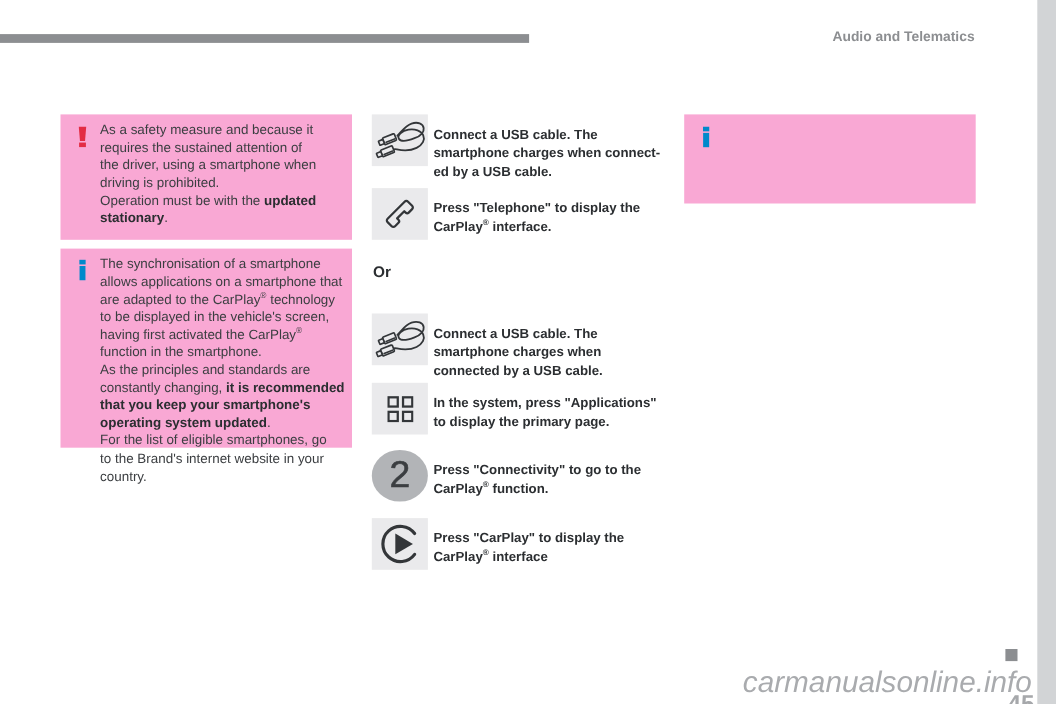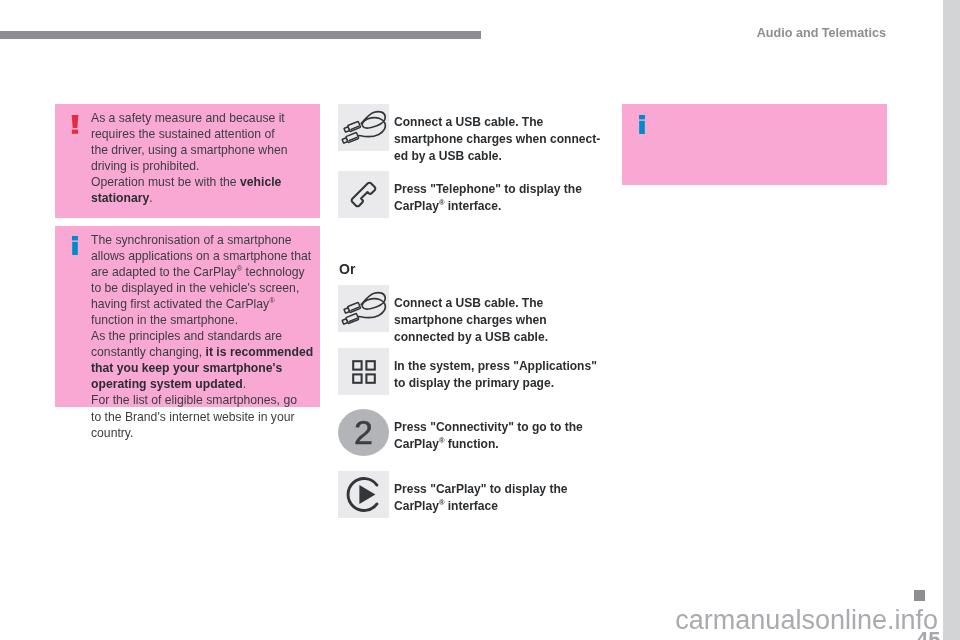--- a/index.html
+++ b/index.html
@@ -18,42 +18,42 @@
   .warn-mark{line-height:0;}
   .info-mark{line-height:0;}
 
   
   .step{position:absolute;}
   .step .ibox{position:absolute;left:0;top:0;width:51px;height:47px;background:#eaeaec;display:flex;align-items:center;justify-content:center;}
   .step .ic{display:block;line-height:0;}
   .step .circ{position:absolute;left:0;top:0;width:51px;height:47px;border-radius:50%;background:#b2b4b7;
     display:flex;align-items:center;justify-content:center;font-size:34px;color:#3b3e41;font-weight:normal;-webkit-text-stroke:0.5px #3b3e41;}
   .step .txt{position:absolute;left:56px;top:-2.7px;width:220px;font-size:12.05px;line-height:16.7px;color:#2b2e31;font-weight:bold;white-space:nowrap;margin-top:13px;}
-  .orlabel{position:absolute;font-size:14px;color:#2b2e31;font-weight:bold;line-height:1;margin-top:22px;}
+  .orlabel{position:absolute;font-size:14px;color:#2b2e31;font-weight:bold;line-height:1;}
   sup{font-size:.62em;vertical-align:super;line-height:0;}
 
-  .wm{position:absolute;left:0;bottom:4px;width:943px;text-align:right;padding-right:5px;box-sizing:border-box;color:#a9abae;font-size:27px;font-family:"Liberation Sans",sans-serif;}
+  .wm{position:absolute;left:0;bottom:4px;width:943px;text-align:right;padding-right:5px;box-sizing:border-box;color:#a9abae;font-size:27px;font-family:"Liberation Sans",sans-serif;font-style:italic;}
   .pgnum{position:absolute;left:916px;top:610px;color:#a6a8ab;font-size:22px;font-weight:bold;line-height:1;margin-top:19px;}
   .pgsq{position:absolute;left:914px;top:590px;width:11px;height:11px;background:#8c8e91;}
 </style>
 </head>
 <body>
 
 <div class="page">
   <div class="hdr-bar"></div>
   <div class="hdr-title">Audio and Telematics</div>
 
   <div class="callout" id="warnbox" style="left:55px;top:104px;width:265px;height:114px;">
     <div class="marker warn-mark" style="left:16px;top:11px;" title="!">
       <svg width="8" height="19" viewBox="0 0 8 19" aria-hidden="true">
           <path d="M0.6 0 H7.4 L6.3 13.1 H1.7 Z" fill="#e32c44"></path>
           <rect x="0.9" y="14.6" width="6.2" height="4.2" fill="#e32c44"></rect>
         </svg>
     </div>
-    <div class="body" id="warn-body" style="left:36px;top:6px;width:224px;">As a safety measure and because it<br>requires the sustained attention of<br>the driver, using a smartphone when<br>driving is prohibited.<br>Operation must be with the <b>vehicle</b><br><b>stationary</b>.</div>
+    <div class="body" id="warn-body" style="left:36px;top:6px;width:224px;">As a safety measure and because it<br>requires the sustained attention of<br>the driver, using a smartphone when<br>driving is prohibited.<br>Operation must be with the <b>updated</b><br><b>stationary</b>.</div>
   </div>
 
   <div class="callout" id="noteleft" style="left:55px;top:226px;width:265px;height:181px;">
     <div class="marker info-mark" style="left:17px;top:10px;" title="i"><svg width="6" height="19" viewBox="0 0 6 19" aria-hidden="true">
           <rect x="0" y="0" width="6" height="4.4" fill="#0089cb"></rect>
           <rect x="0.2" y="5.8" width="5.6" height="13.2" fill="#0089cb"></rect>
         </svg></div>
     <div class="body" id="noteleft-body" style="left:36px;top:6px;width:224px;">The synchronisation of a smartphone<br>allows applications on a smartphone that<br>are adapted to the CarPlay<sup>®</sup> technology<br>to be displayed in the vehicle's screen,<br>having first activated the CarPlay<sup>®</sup><br>function in the smartphone.<br>As the principles and standards are<br>constantly changing, <b>it is recommended</b><br><b>that you keep your smartphone's</b><br><b>operating system updated</b>.<br>For the list of eligible smartphones, go<br>to the Brand's internet website in your<br>country.</div>
   </div>
 

